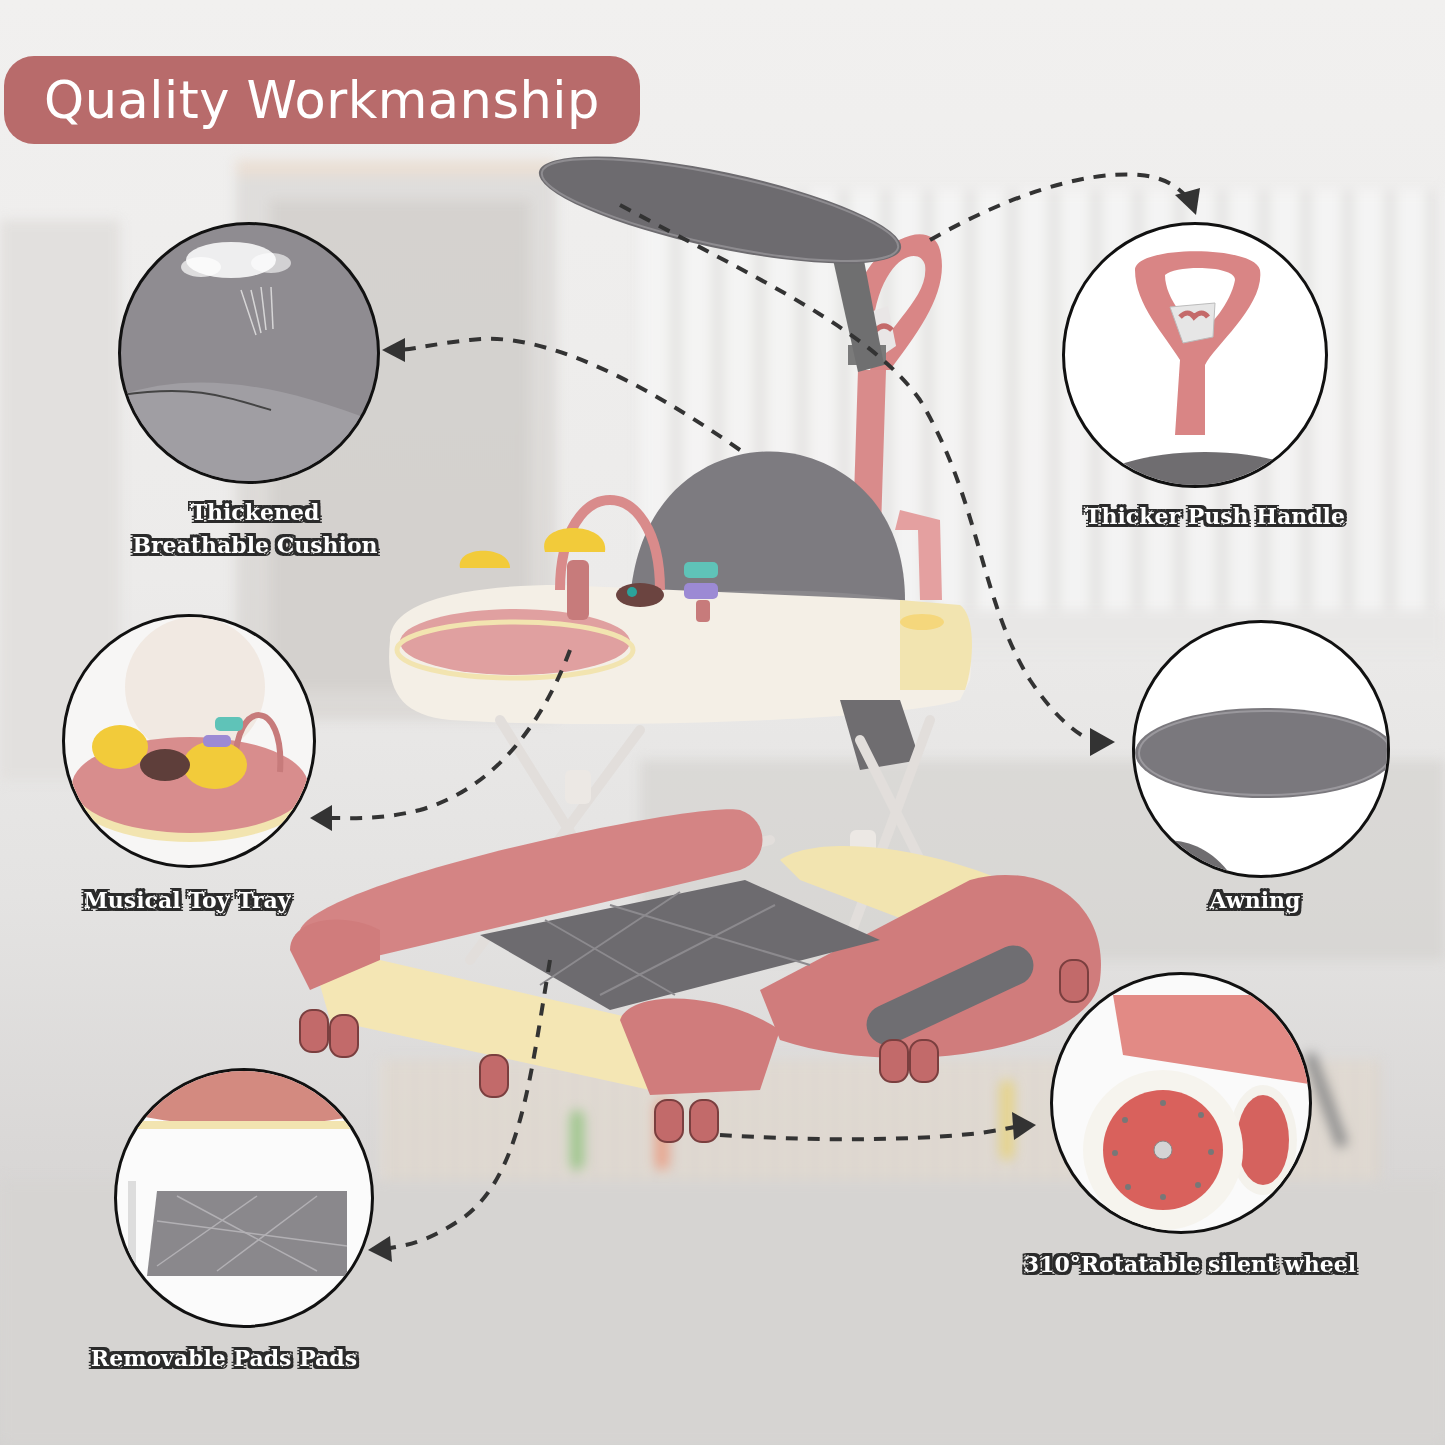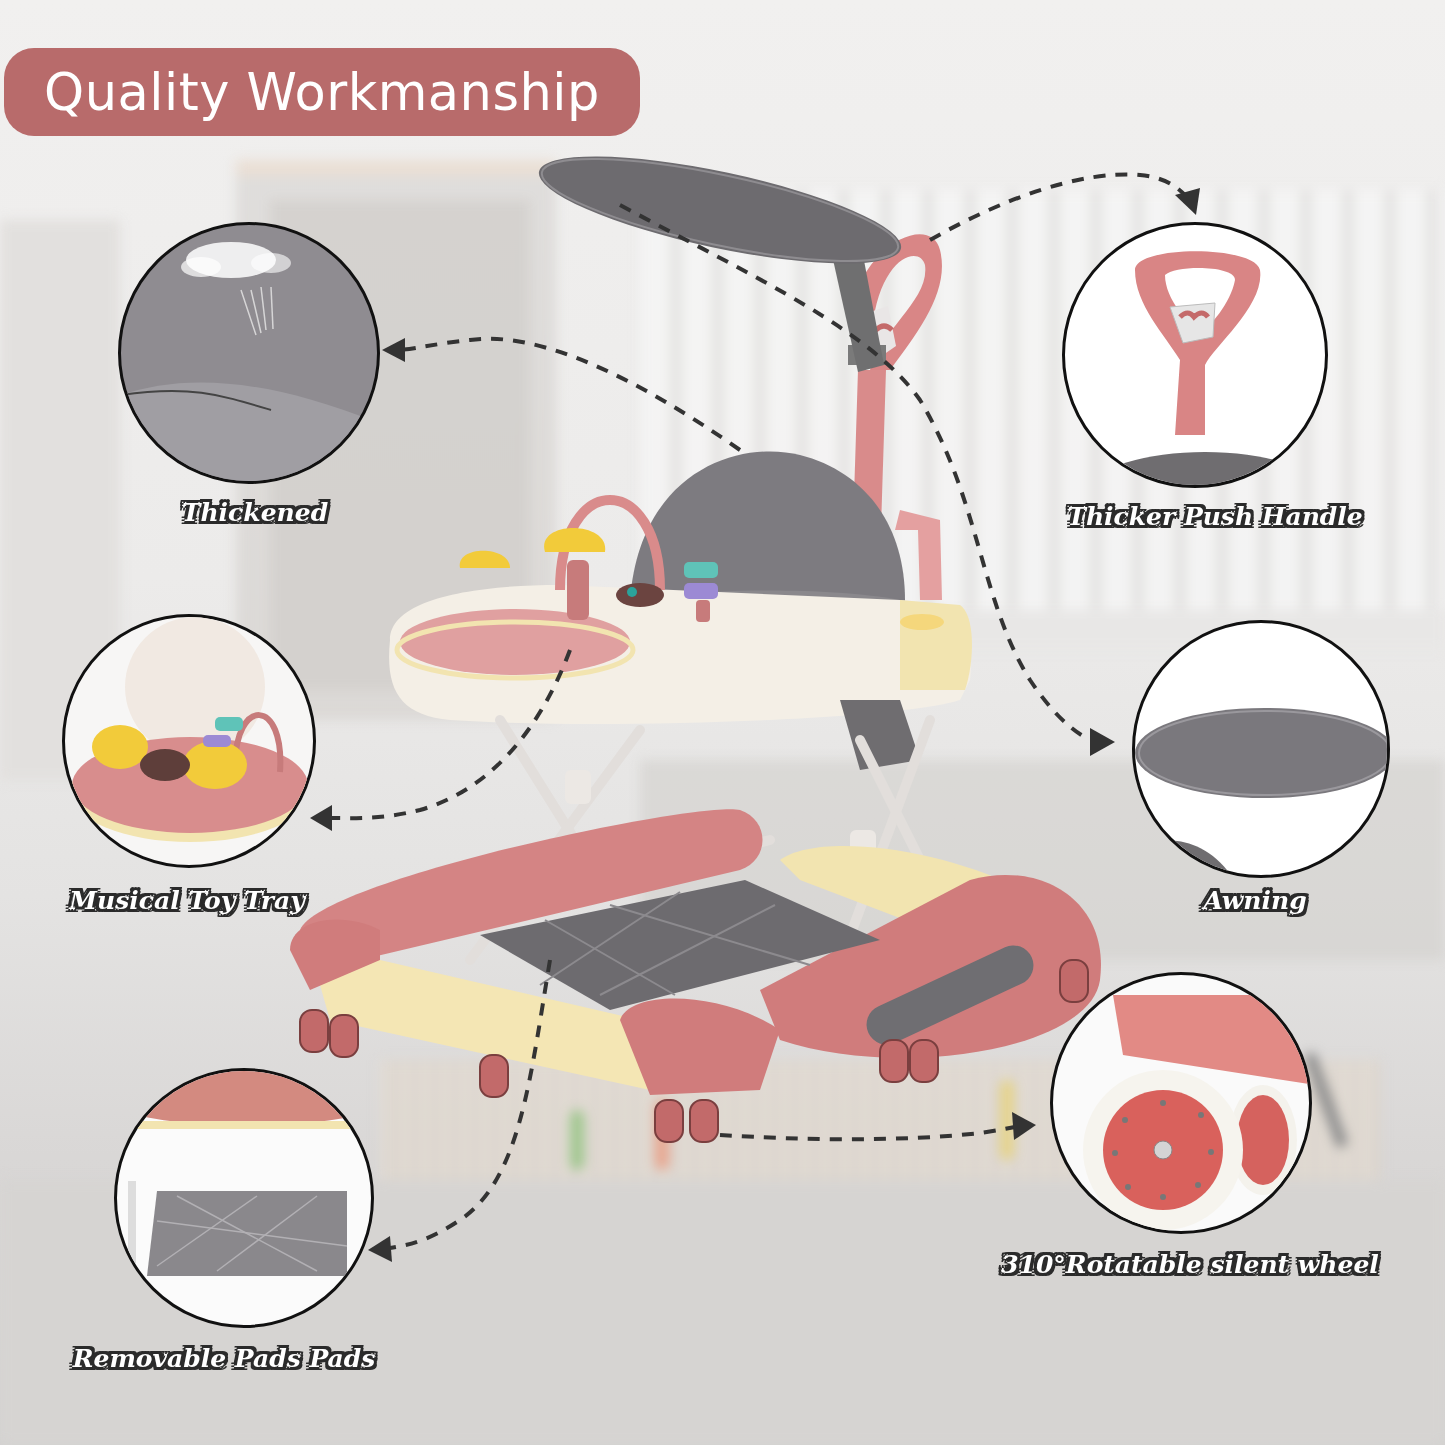--- a/index.html
+++ b/index.html
@@ -18,36 +18,36 @@
   .bg .cabinet{position:absolute;left:640px;top:760px;width:805px;height:200px;background:#cfcdcb;opacity:.55;}
   .bg .rug{position:absolute;left:380px;top:1060px;width:1000px;height:120px;
     background:repeating-linear-gradient(90deg,#e4dcd2 0 10px,#dcd3c8 10px 20px);opacity:.7;}
   .bg .floor{position:absolute;left:0;top:1180px;width:1445px;height:265px;background:#d6d4d2;}
   .bg .toy1{position:absolute;left:570px;top:1110px;width:14px;height:60px;background:#9dc58c;border-radius:7px;}
   .bg .toy2{position:absolute;left:655px;top:1100px;width:14px;height:70px;background:#e8a58e;border-radius:7px;}
   .bg .toy3{position:absolute;left:1000px;top:1080px;width:14px;height:80px;background:#e6d48a;border-radius:7px;}
   .bg .toy4{position:absolute;left:1320px;top:1050px;width:12px;height:100px;background:#8d8d8d;border-radius:6px;transform:rotate(-20deg);}
 
   
-  .title-pill{position:absolute;left:4px;top:48px;width:636px;height:88px;border-radius:30px;
+  .title-pill{position:absolute;left:4px;top:56px;width:636px;height:88px;border-radius:30px;
     background:#b86b6b;display:flex;align-items:center;justify-content:center;}
   .title-pill span{font-family:"DejaVu Sans",sans-serif;color:#fff;font-size:51px;letter-spacing:.5px;}
 
   
   .circle{position:absolute;border:3px solid #111;border-radius:50%;overflow:hidden;background:#fff;box-sizing:border-box;}
   .c-cushion{left:118px;top:222px;width:262px;height:262px;background:#8f8c91;}
   .c-tray{left:62px;top:614px;width:254px;height:254px;background:#f7f6f5;}
   .c-foot{left:114px;top:1068px;width:260px;height:260px;background:#fbfbfb;}
   .c-handle{left:1062px;top:222px;width:266px;height:266px;background:#fff;}
   .c-awning{left:1132px;top:620px;width:258px;height:258px;background:#fff;}
   .c-wheel{left:1050px;top:972px;width:262px;height:262px;background:#fafafa;}
 
-  .label{position:absolute;color:#fff;font-weight:bold;font-size:25px;line-height:33px;text-align:center;
+  .label{position:absolute;color:#fff;font-weight:bold;font-size:22px;line-height:33px;text-align:center;
     text-shadow:-3px -3px 0 #2b2b2b,3px -3px 0 #2b2b2b,-3px 3px 0 #2b2b2b,3px 3px 0 #2b2b2b,
-      0 3px 0 #2b2b2b,0 -3px 0 #2b2b2b,3px 0 0 #2b2b2b,-3px 0 0 #2b2b2b;white-space:nowrap;font-style:italic;}
+      0 3px 0 #2b2b2b,0 -3px 0 #2b2b2b,3px 0 0 #2b2b2b,-3px 0 0 #2b2b2b;white-space:nowrap;}
   .lbl-cushion{left:100px;top:496px;width:310px;}
   .lbl-tray{left:52px;top:884px;width:270px;}
   .lbl-foot{left:54px;top:1342px;width:340px;}
   .lbl-handle{left:1050px;top:500px;width:330px;}
   .lbl-awning{left:1180px;top:884px;width:150px;text-align:center;}
   .lbl-wheel{left:984px;top:1248px;width:412px;}
 
   svg{position:absolute;left:0;top:0;}
 </style>
 </head>
@@ -164,20 +164,21 @@
     <g stroke="#e8e8e8" stroke-width="1.5" opacity=".8">
       <line x1="120" y1="65" x2="135" y2="110"></line>
         <line x1="130" y1="65" x2="140" y2="108"></line>
       <line x1="140" y1="62" x2="145" y2="105"></line>
         <line x1="150" y1="62" x2="152" y2="104"></line>
     </g>
   </svg>
 </div>
 <div class="label lbl-cushion">
   <div>Thickened</div>
+  <div>Breathable Cushion</div>
 </div>
 
 <div class="circle c-tray">
   <svg width="254" height="254">
     <ellipse cx="130" cy="70" rx="70" ry="70" fill="#f1e9e2"></ellipse>
     <ellipse cx="125" cy="175" rx="120" ry="50" fill="#f2e4b0"></ellipse>
     <ellipse cx="125" cy="168" rx="118" ry="48" fill="#d88d8d"></ellipse>
     <path d="M170 150 C170 80 220 80 215 155" stroke="#c77b7b" stroke-width="6" fill="none"></path>
     <ellipse cx="55" cy="130" rx="28" ry="22" fill="#f2cb3a"></ellipse>
     <ellipse cx="150" cy="148" rx="32" ry="24" fill="#f2cb3a"></ellipse>

